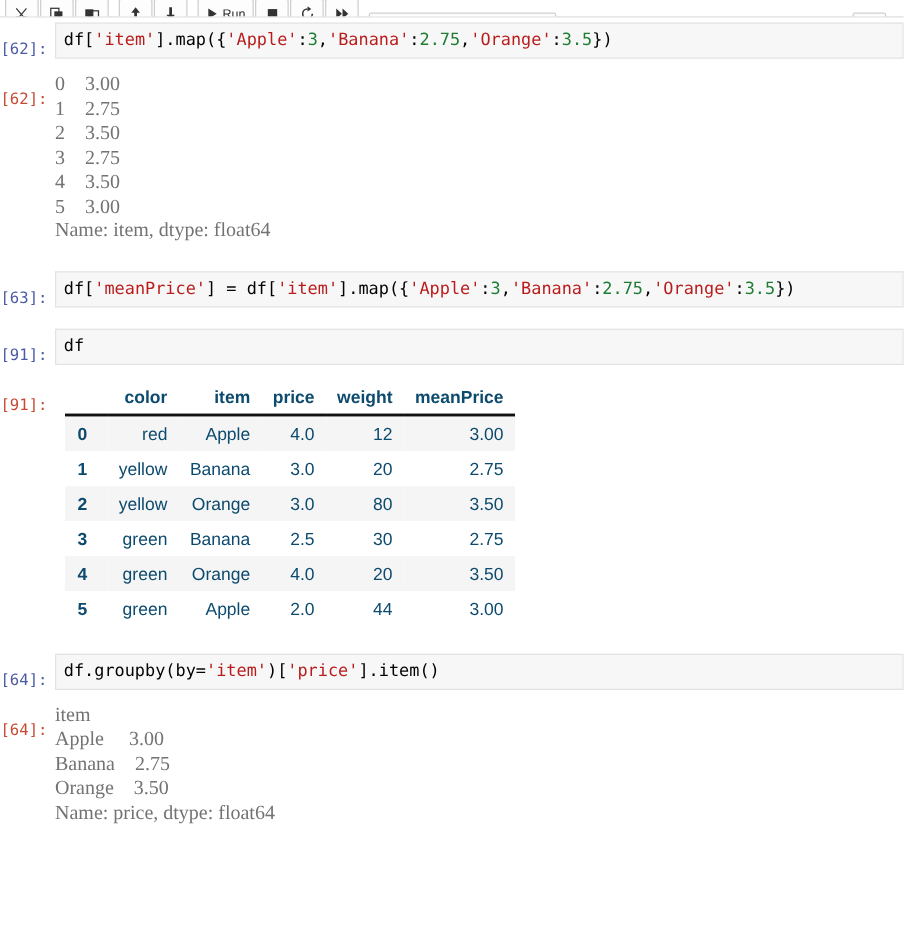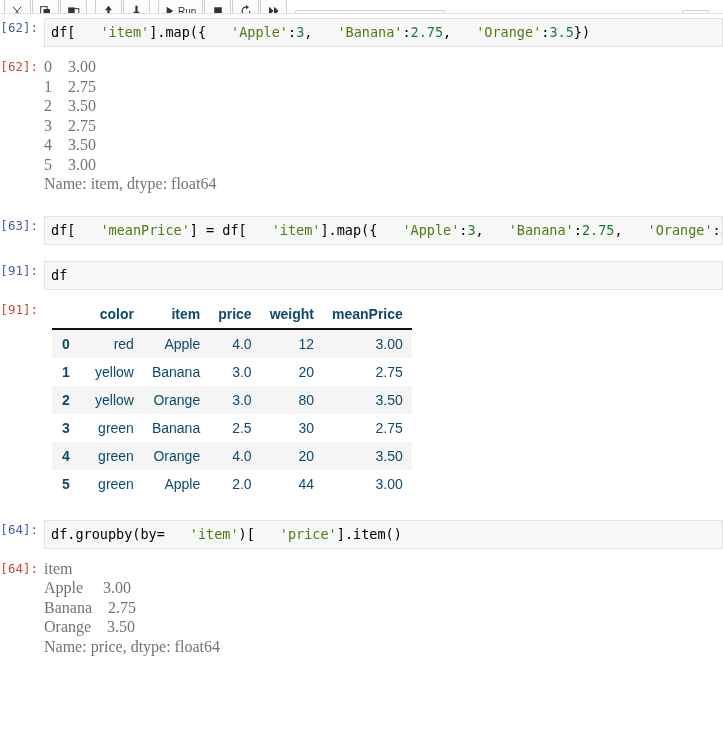--- a/index.html
+++ b/index.html
@@ -96,20 +96,21 @@
   .prompt {
     width: 44px;
     min-width: 44px;
     text-align: right;
     padding-right: 6px;
     box-sizing: border-box;
     font-family: "DejaVu Sans Mono", monospace;
     font-size: 12.5px;
     line-height: 19px;
     white-space: nowrap;
+    margin-top: 11px;
   }
   .prompt.in  { color: #4c5ba6; }
   .prompt.out { color: #c74a35; }
 
   .input-area {
     flex: 1;
     background: #f7f7f7;
     border: 1px solid #e3e3e3;
     box-sizing: border-box;
     padding: 4px 5px 5px 6px;
@@ -125,21 +126,21 @@
     background: #ffffff;
     padding: 0;
     font-family: Liberation Serif, serif;
     font-size: 16px;
     line-height: 19.5px;
     white-space: pre;
     color: #737373;
   }
 
   
-  .tok-str { color: #4d7c0f; margin-left: 25px; }
+  .tok-str { color: #b91c1c; }
   .tok-num { color: #1d7d33; }
   .tok-op  { color: #000000; }
 
   .gap-sm { height: 10px; }
   .gap-md { height: 16px; }
   .gap-lg { height: 22px; }
 
   
   .df-wrap {
     flex: 1;

